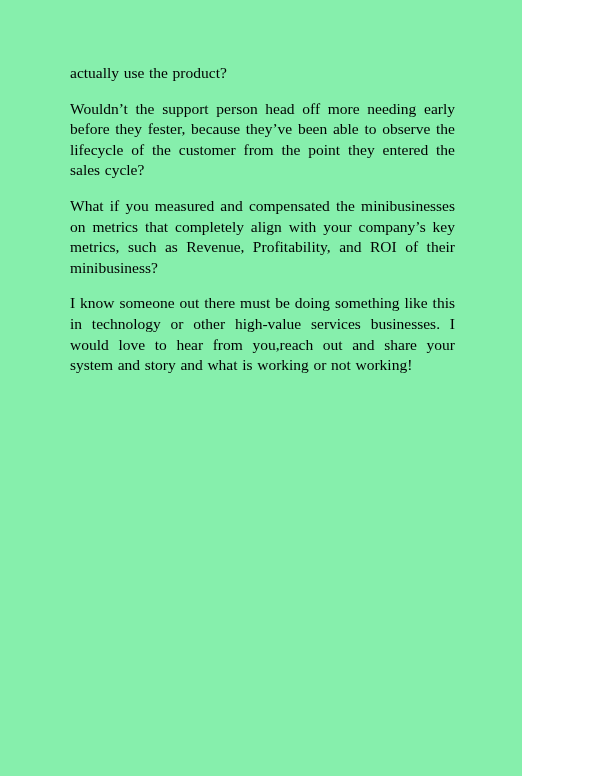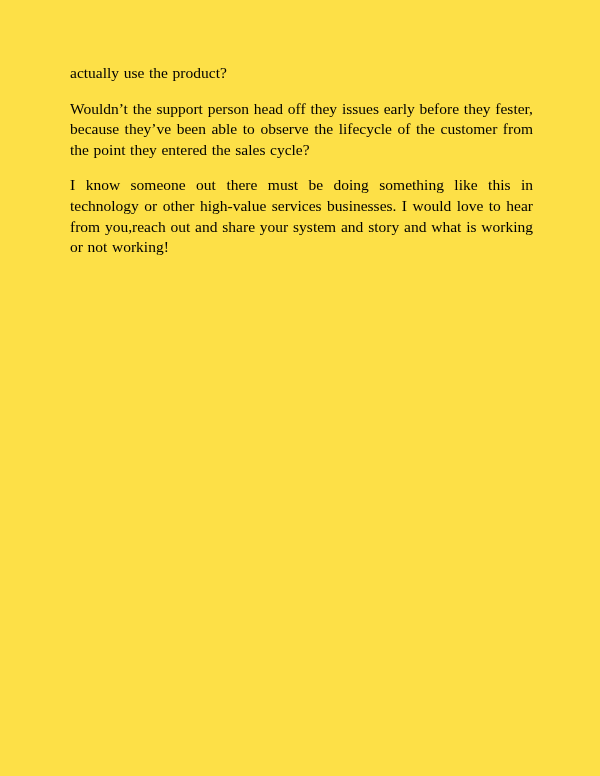--- a/index.html
+++ b/index.html
@@ -2,23 +2,23 @@
 <html><head>
 <meta charset="utf-8">
 <style>
   html, body {
     margin: 0;
     padding: 0;
     background: #ffffff;
   }
   .page {
     position: relative;
-    width: 600px;
+    width: 522px;
     height: 776px;
-    background: #fde047;
+    background: #86efac;
     overflow: hidden;
     box-sizing: border-box;
   }
   .content {
     position: absolute;
     top: 63px;
     left: 70px;
     right: 67px;
     color: #000000;
     font-family: "Liberation Serif", "DejaVu Serif", serif;
@@ -31,16 +31,17 @@
     text-justify: inter-word;
     word-spacing: 0.05em;
   }
 </style>
 </head>
 <body>
 
 <div class="page">
   <div class="content">
     <p>actually use the product?</p>
-    <p>Wouldn’t the support person head off they issues early before they fester, because they’ve been able to observe the lifecycle of the customer from the point they entered the sales cycle?</p>
+    <p>Wouldn’t the support person head off more needing early before they fester, because they’ve been able to observe the lifecycle of the customer from the point they entered the sales cycle?</p>
+    <p>What if you measured and compensated the minibusinesses on metrics that completely align with your company’s key metrics, such as Revenue, Profitability, and ROI of their minibusiness?</p>
     <p>I know someone out there must be doing something like this in technology or other high-value services businesses. I would love to hear from you,reach out and share your system and story and what is working or not working!</p>
   </div>
 </div>
 
 </body></html>

